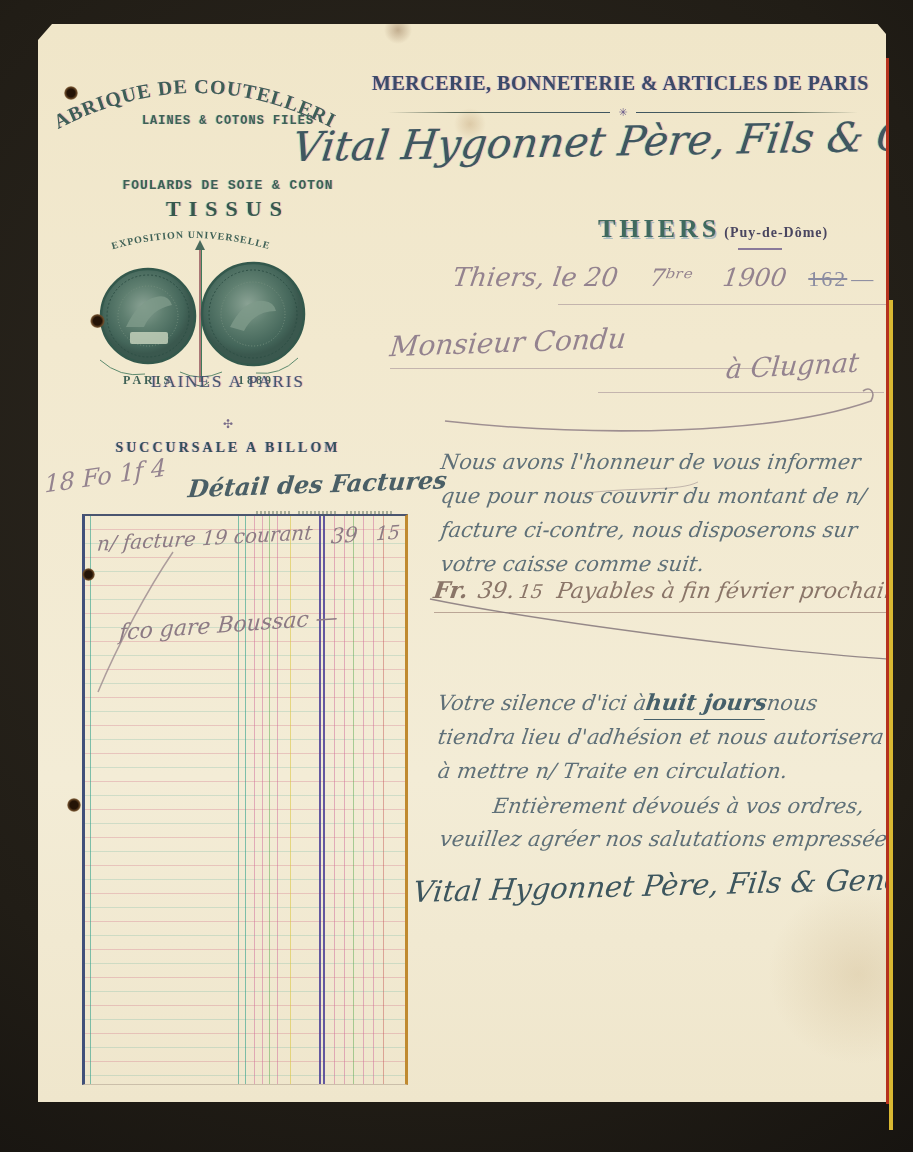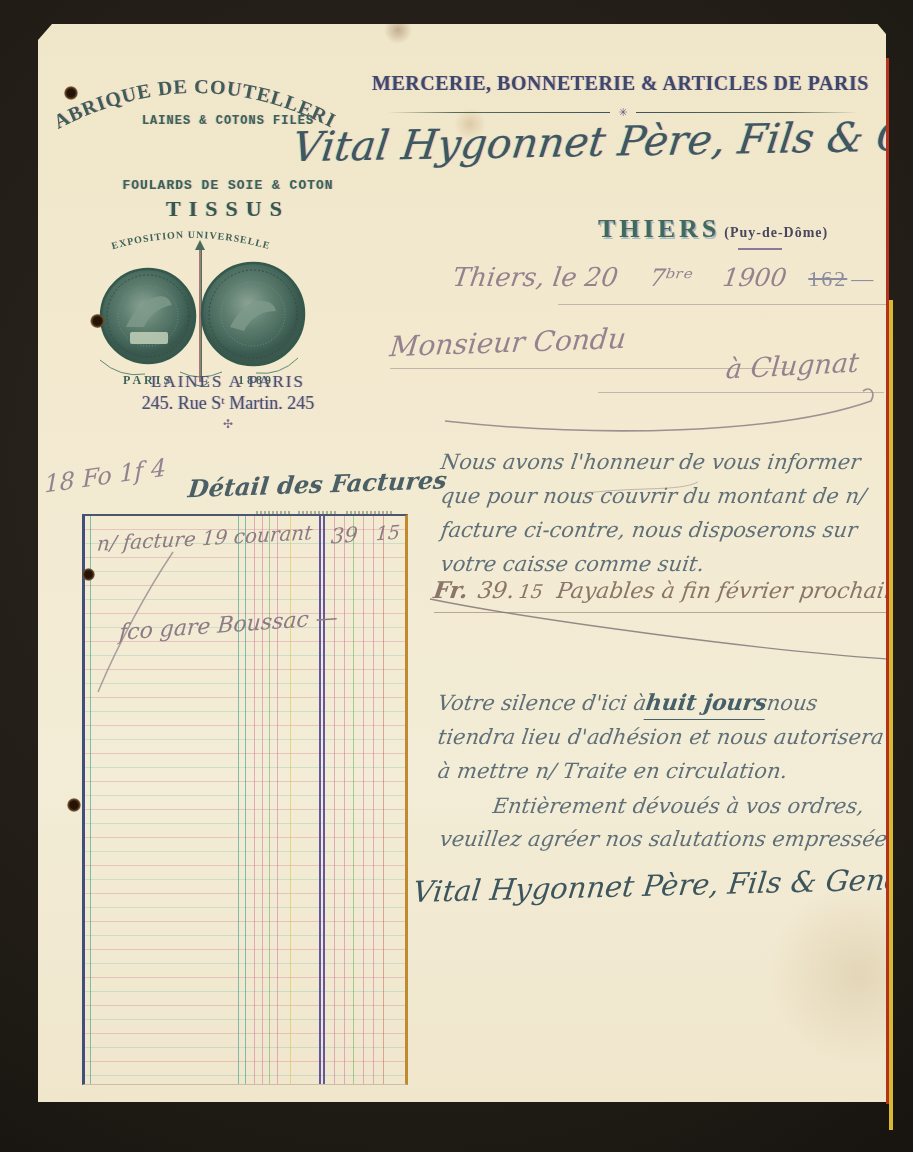--- a/index.html
+++ b/index.html
@@ -104,24 +104,24 @@
 
     <path d="M40 128 q20 18 45 14" stroke="#5d8a6e" fill="none"></path>
     <path d="M238 126 q-18 18 -42 15" stroke="#5d8a6e" fill="none"></path>
     <path d="M120 140 q20 10 42 0" stroke="#5d8a6e" fill="none"></path>
     <text x="88" y="152" text-anchor="middle" font-size="12" font-weight="bold" fill="#3f6156" letter-spacing="3" font-family="Liberation Serif,serif">PARIS</text>
     <text x="196" y="152" text-anchor="middle" font-size="12" font-weight="bold" fill="#3f6156" letter-spacing="3" font-family="Liberation Serif,serif">1889</text>
   </svg>
 
   <div class="abs ctr nowrap chromab" style="left:30px;top:348px;width:320px;font-size:17px;letter-spacing:2px;color:#45566b;">LAINES A PARIS</div>
 
-  <div class="abs ctr nowrap chromab" style="left:30px;top:369px;width:320px;font-size:18px;color:#43566b;">245. Rue Sᵗ Martin. 245</div>
 
   <div class="abs ctr" style="left:30px;top:393px;width:320px;font-size:12px;color:#7a6d8a;">✣</div>
 
+  <div class="abs ctr nowrap chromab" style="left:30px;top:416px;width:320px;font-size:14px;font-weight:bold;letter-spacing:3px;color:#34505c;">SUCCURSALE A BILLOM</div>
 
   <div class="abs" style="left:6px;top:438px;transform:rotate(-8deg);">
     <span class="hand hand-faded" style="font-size:24px;">18 Fo 1f 4</span>
   </div>
 
   <div class="abs nowrap" style="left:150px;top:446px;width:240px;text-align:center;transform:rotate(-2deg);">
     <span class="hand" style="font-size:24px;color:#4a5f66;font-weight:bold;">Détail des Factures</span>
   </div>
 
   <div class="abs" style="left:218px;top:478px;">

